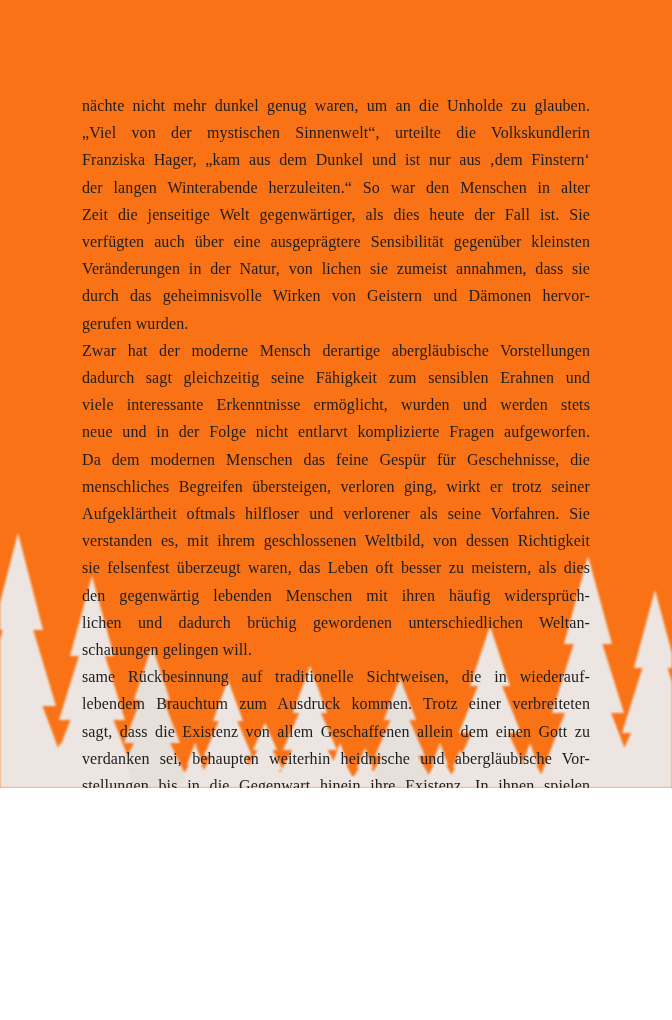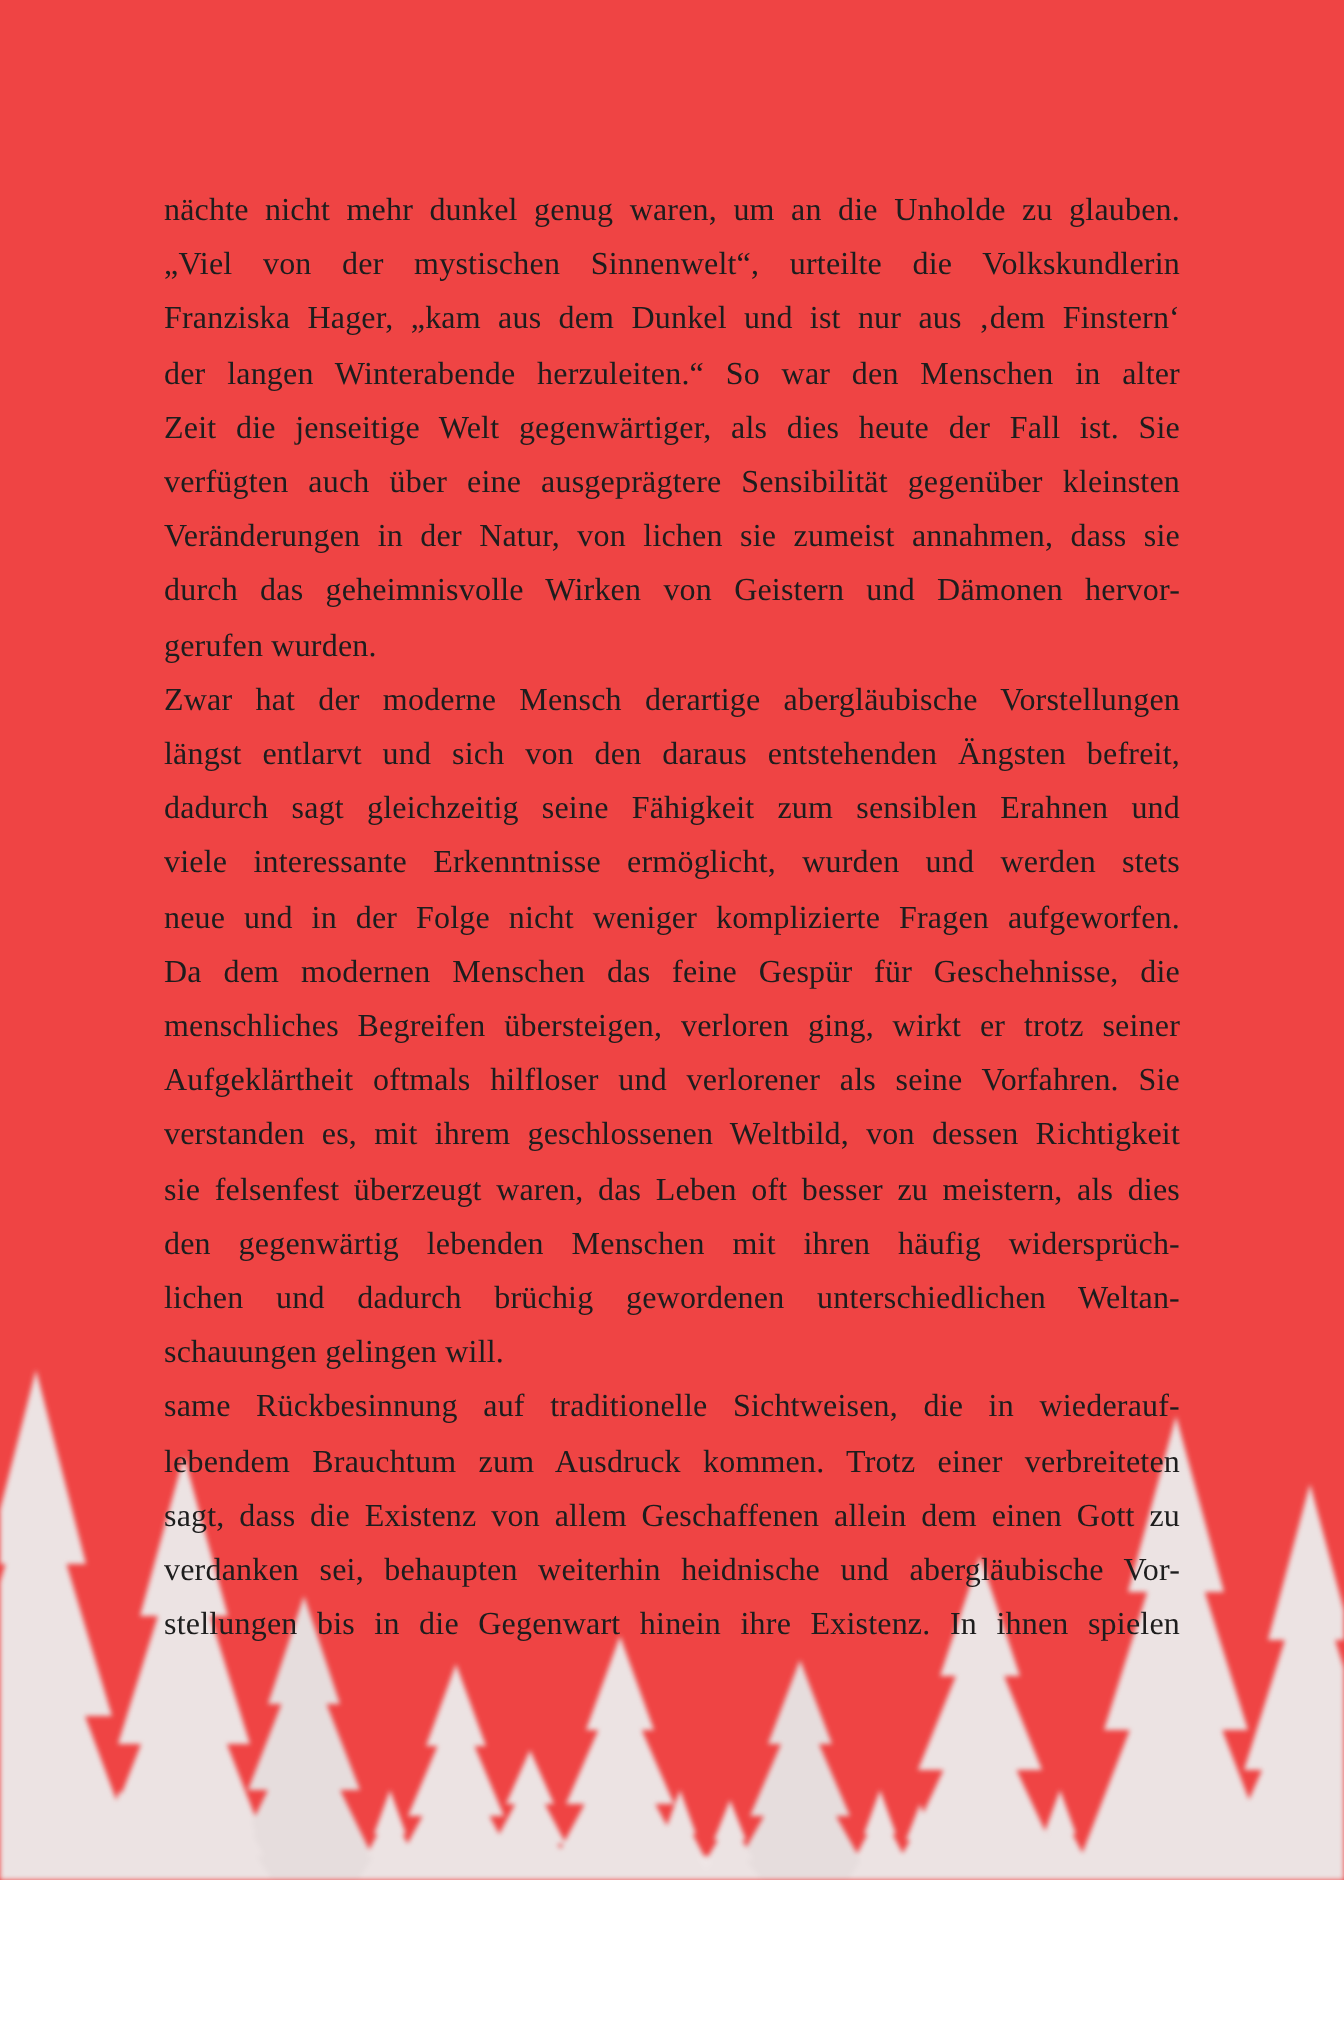--- a/index.html
+++ b/index.html
@@ -3,22 +3,22 @@
 <meta charset="utf-8">
 <style>
   html, body {
     margin: 0;
     padding: 0;
     background: #ffffff;
   }
   .page {
     position: relative;
     width: 672px;
-    height: 940px;
-    background: #ef4444;
+    height: 788px;
+    background: #f97316;
     overflow: hidden;
     font-family: "Liberation Serif", "DejaVu Serif", serif;
     color: #1d1d1d;
   }
   .forest {
     position: absolute;
     left: 0;
     bottom: 0;
     width: 672px;
     height: 260px;
@@ -141,24 +141,23 @@
         <div class="line">Franziska Hager, „kam aus dem Dunkel und ist nur aus ‚dem Finstern‘</div>
         <div class="line">der langen Winterabende herzuleiten.“ So war den Menschen in alter</div>
         <div class="line">Zeit die jenseitige Welt gegenwärtiger, als dies heute der Fall ist. Sie</div>
         <div class="line">verfügten auch über eine ausgeprägtere Sensibilität gegenüber kleinsten</div>
         <div class="line">Veränderungen in der Natur, von lichen sie zumeist annahmen, dass sie</div>
         <div class="line">durch das geheimnisvolle Wirken von Geistern und Dämonen hervor-</div>
         <div class="line endleft">gerufen wurden.</div>
       </div>
       <div class="paragraph">
         <div class="line">Zwar hat der moderne Mensch derartige abergläubische Vorstellungen</div>
-        <div class="line">längst entlarvt und sich von den daraus entstehenden Ängsten befreit,</div>
         <div class="line">dadurch sagt gleichzeitig seine Fähigkeit zum sensiblen Erahnen und</div>
         <div class="line">viele interessante Erkenntnisse ermöglicht, wurden und werden stets</div>
-        <div class="line">neue und in der Folge nicht weniger komplizierte Fragen aufgeworfen.</div>
+        <div class="line">neue und in der Folge nicht entlarvt komplizierte Fragen aufgeworfen.</div>
         <div class="line">Da dem modernen Menschen das feine Gespür für Geschehnisse, die</div>
         <div class="line">menschliches Begreifen übersteigen, verloren ging, wirkt er trotz seiner</div>
         <div class="line">Aufgeklärtheit oftmals hilfloser und verlorener als seine Vorfahren. Sie</div>
         <div class="line">verstanden es, mit ihrem geschlossenen Weltbild, von dessen Richtigkeit</div>
         <div class="line">sie felsenfest überzeugt waren, das Leben oft besser zu meistern, als dies</div>
         <div class="line">den gegenwärtig lebenden Menschen mit ihren häufig widersprüch-</div>
         <div class="line">lichen und dadurch brüchig gewordenen unterschiedlichen Weltan-</div>
         <div class="line endleft">schauungen gelingen will.</div>
       </div>
       <div class="paragraph">

